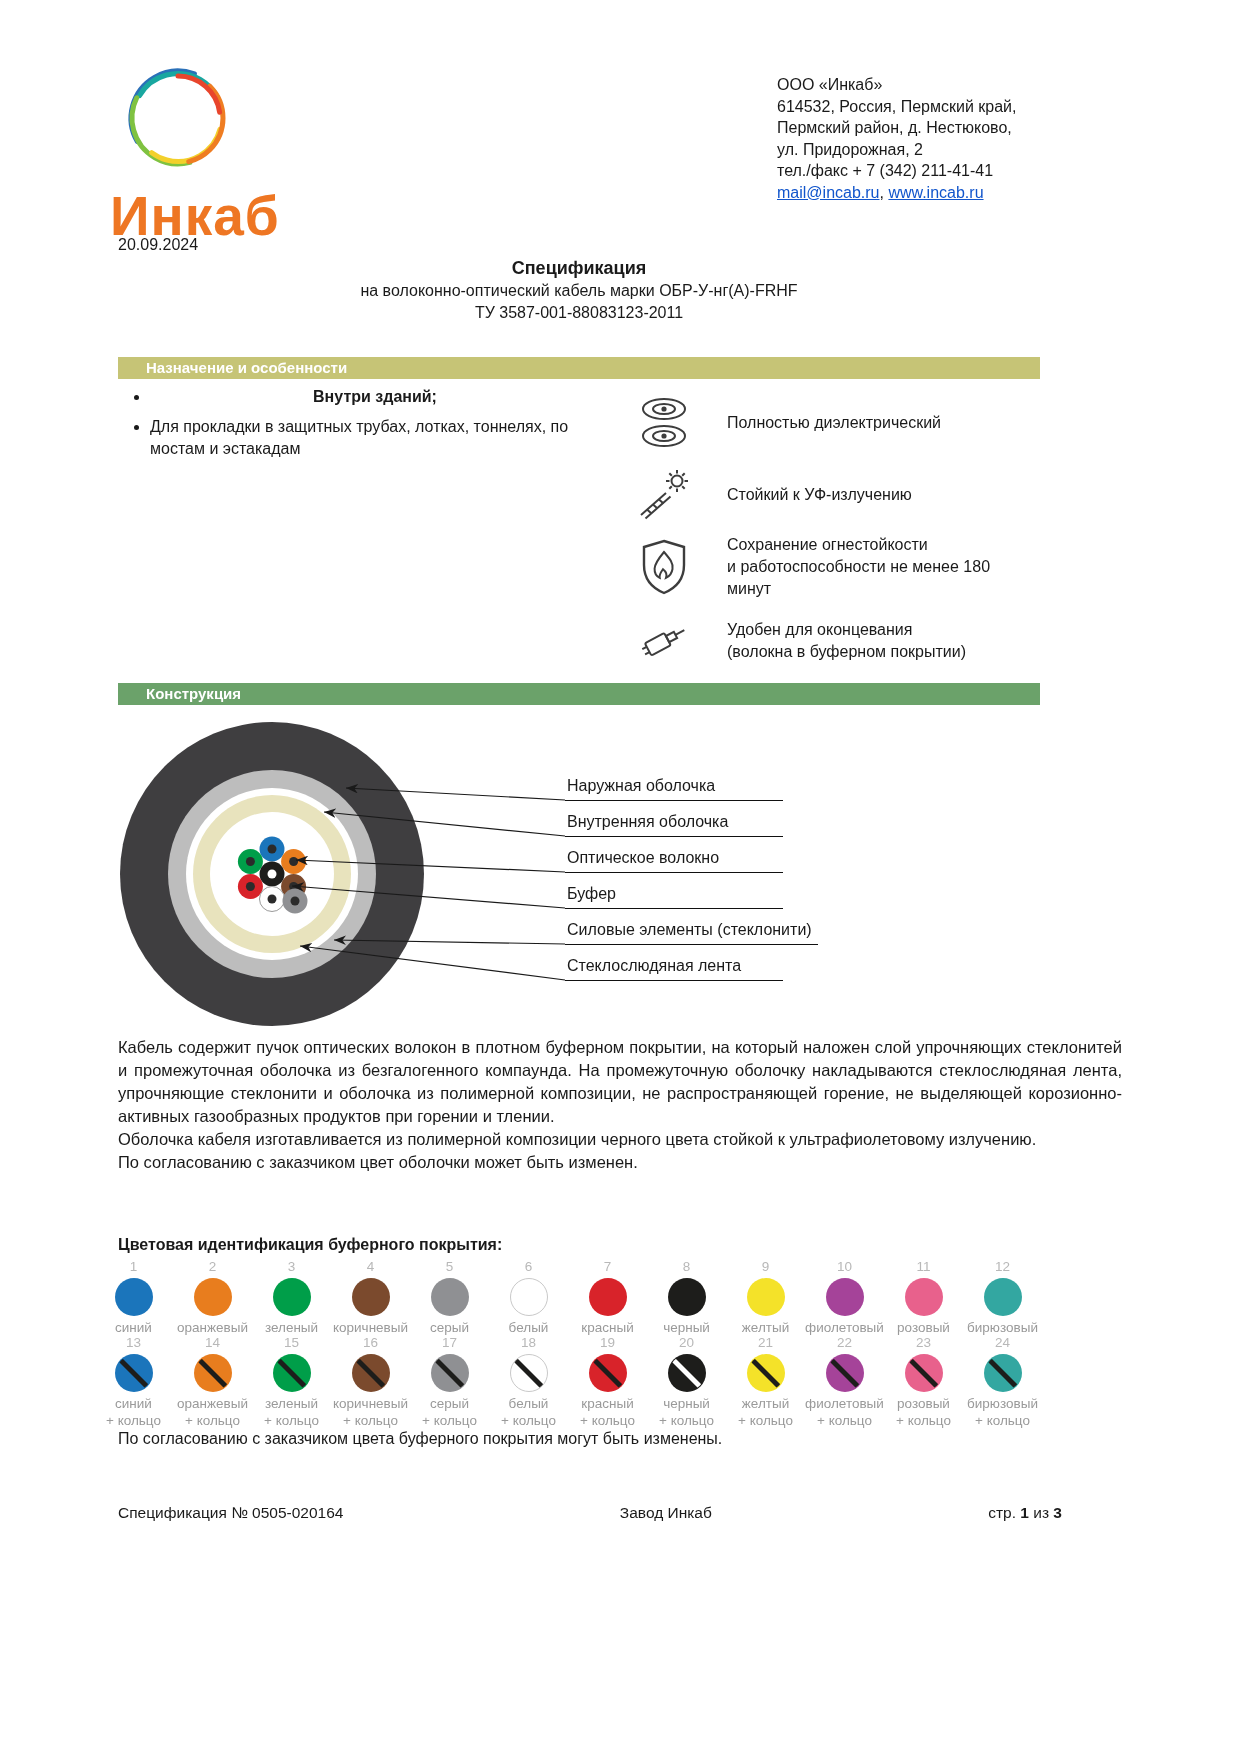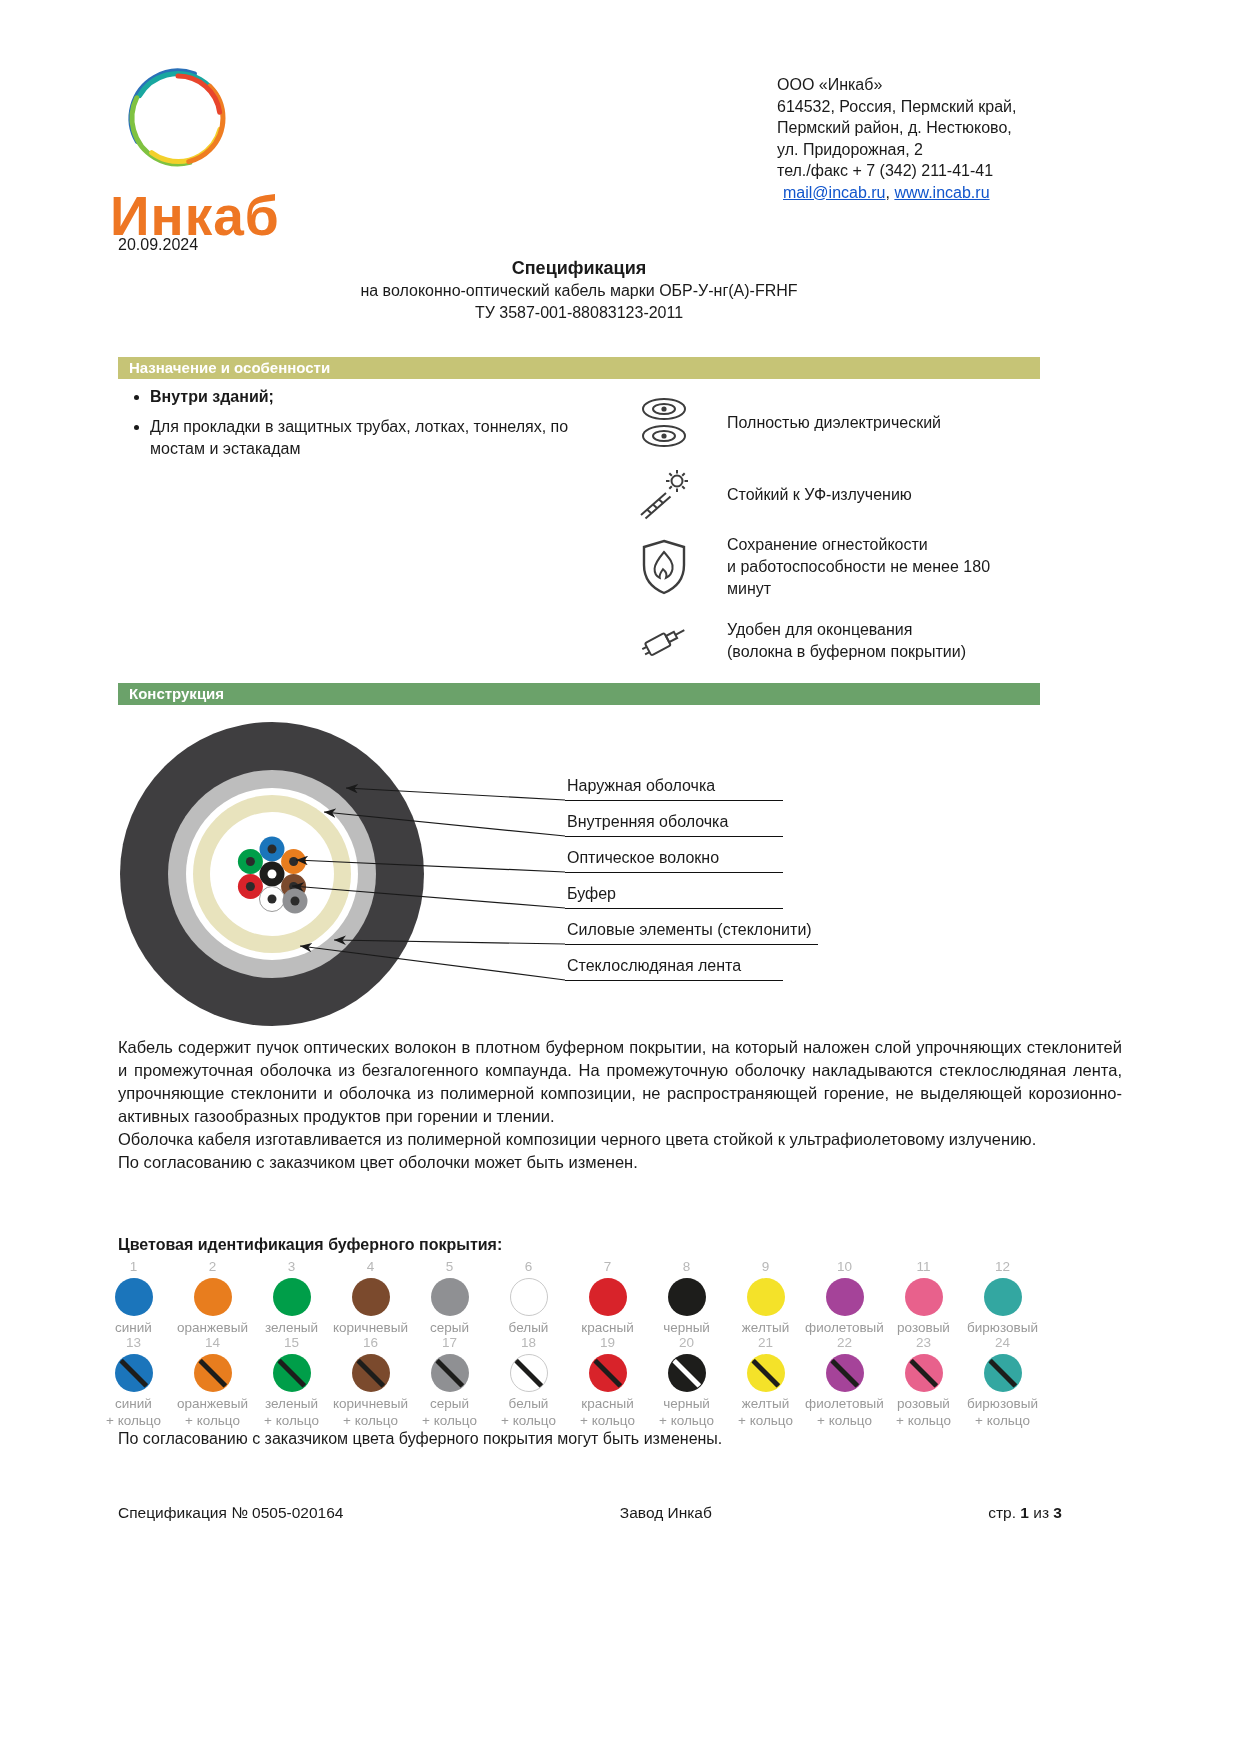--- a/index.html
+++ b/index.html
@@ -5,38 +5,38 @@
   html,body{margin:0;padding:0;background:#ffffff;}
   .page{position:relative;width:1241px;height:1755px;background:#fff;overflow:hidden;
         font-family:"Liberation Sans",sans-serif;color:#1a1a1a;}
   a{color:var(--link_blue,#1155cc);text-decoration:underline;cursor:pointer;}
 
   
   .logo{position:absolute;top:56px;left:110px;width:140px;text-align:center;}
   .logo-text{font-size:55px;font-weight:bold;color:var(--brand_orange,#ee7623);margin-top:-4px;letter-spacing:1px;}
   .company{position:absolute;top:74px;left:777px;font-size:16px;line-height:21.5px;}
   .company-line{white-space:nowrap;}
-  .company-links{white-space:nowrap;margin-left:6px;}
+  .company-links{white-space:nowrap;}
 
   .date{position:absolute;top:236px;left:118px;font-size:16px;}
 
   .titles{position:absolute;top:258px;left:118px;width:922px;text-align:center;}
   .t-main{font-size:18px;font-weight:bold;margin-bottom:3px;}
   .t-sub{font-size:16px;font-weight:normal;margin-bottom:4px;}
   .t-tu{font-size:16px;}
 
   .bar{position:absolute;left:118px;width:922px;height:22px;box-sizing:border-box;
-       color:#fff;font-weight:bold;font-size:15px;line-height:22px;padding-left:11px;}
+       color:#fff;font-weight:bold;font-size:15px;line-height:22px;padding-left:28px;}
   .bar-olive{top:357px;background:var(--bar_olive,#c6c476);}
   .bar-green{top:683px;background:var(--bar_green,#6ba26a);}
 
   .bullets{position:absolute;top:386px;left:128px;width:472px;}
   .bullets ul{margin:0;padding-left:22px;font-size:16px;line-height:22px;}
   .bullets li{margin-bottom:8px;}
-  .b-bold{font-weight:bold;}
+  .b-bold{font-weight:bold;text-align:center;}
 
   .feature{position:absolute;left:634px;width:400px;display:flex;align-items:center;min-height:58px;}
   .f-icon{width:60px;flex:0 0 60px;display:flex;justify-content:center;}
   .f-text{margin-left:33px;font-size:16px;line-height:22px;white-space:pre-line;}
 
   
   .construction{position:absolute;top:714px;left:118px;width:1005px;height:324px;}
   .construction svg.diagram{position:absolute;top:0;left:0;}
   .c-label{position:absolute;left:447px;font-size:16px;line-height:20px;padding:0 6px 4px 2px;
            border-bottom:1.2px solid #111;min-width:210px;background:transparent;}

